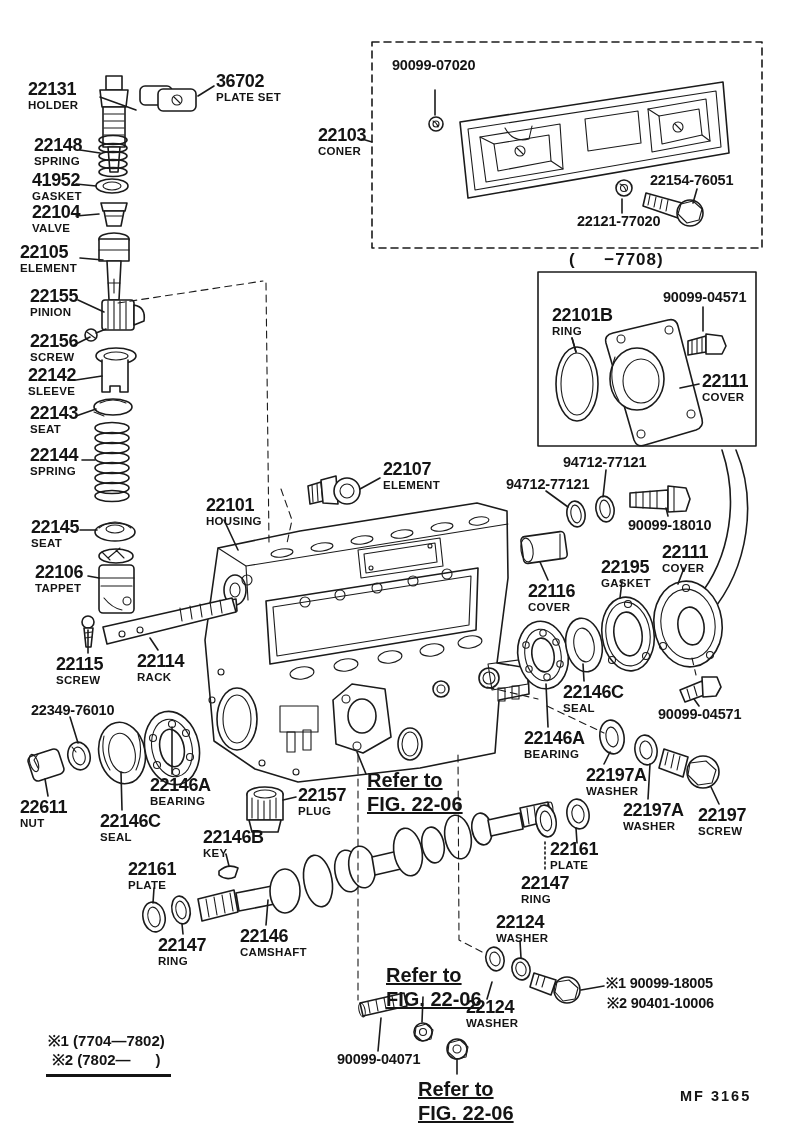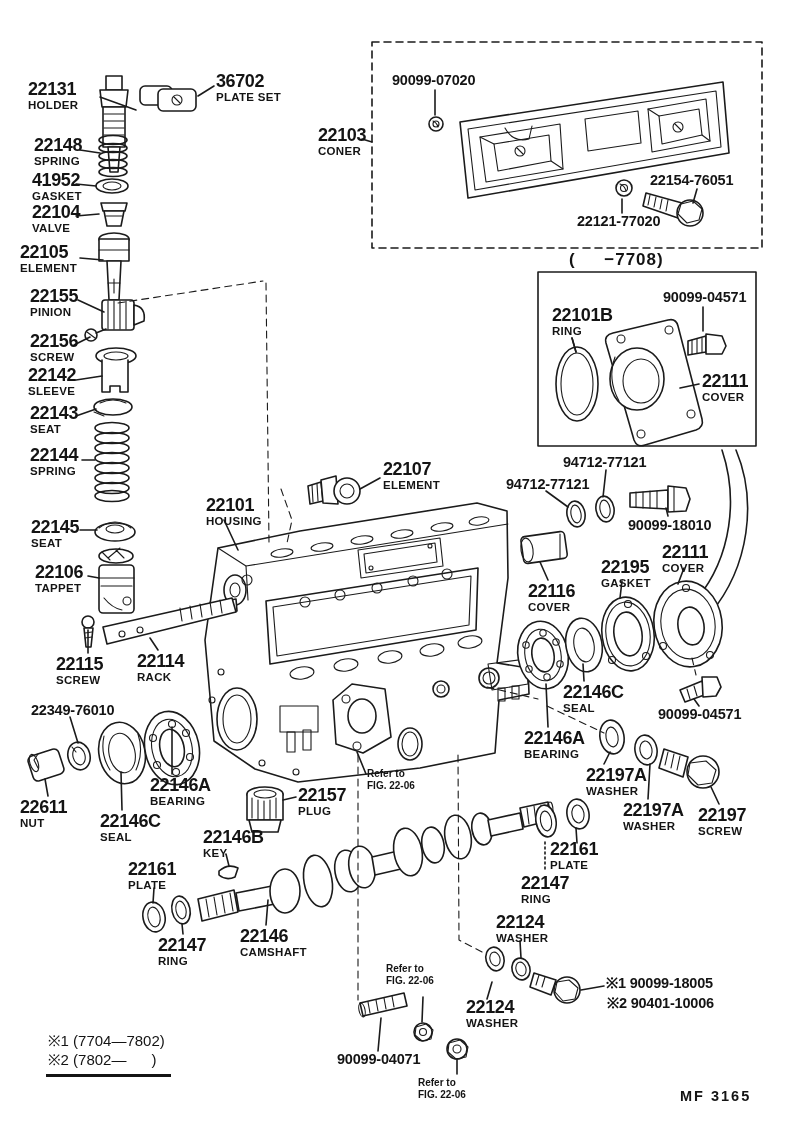--- a/index.html
+++ b/index.html
@@ -8,24 +8,24 @@
   .stage svg{position:absolute;left:0;top:0;}
   .lw{stroke:#1b1b1b;fill:none;stroke-width:1.6;stroke-linecap:round;stroke-linejoin:round;}
   .wf{fill:#ffffff;}
   .thin{stroke-width:1.1;}
   .dash{stroke-dasharray:7 5;}
   .dot{stroke-dasharray:2 3;}
   .lbl{position:absolute;line-height:1;font-weight:bold;white-space:nowrap;color:#141414;}
   .lbl .num{display:block;font-size:18px;letter-spacing:-0.4px;}
   .lbl.long .num{font-size:14.5px;letter-spacing:-0.2px;}
   .lbl .nm{display:block;font-size:11.5px;margin-top:2px;letter-spacing:0.3px;}
-  .refer{position:absolute;font-weight:bold;font-size:10px;line-height:1.2;white-space:nowrap;}
+  .refer{position:absolute;font-weight:bold;font-size:20px;line-height:1.2;white-space:nowrap;text-decoration:underline;}
   .hdr{position:absolute;font-weight:bold;font-size:17px;letter-spacing:1px;white-space:nowrap;margin-left:34px;}
-  .fnote{position:absolute;font-weight:normal;font-size:15px;line-height:1.25;
-         border-bottom:3px solid #141414;padding:0 6px 4px 2px;white-space:nowrap;}
+  .fnote{position:absolute;font-weight:bold;font-size:15px;line-height:1.25;
+         border-bottom:3px solid #141414;padding:0 6px 4px 2px;white-space:nowrap;text-align:center;}
   .mf{position:absolute;font-weight:bold;font-size:14.5px;letter-spacing:2px;white-space:nowrap;}
 </style>
 </head>
 <body>
 
 <div class="stage">
 
 <svg width="800" height="1148" viewBox="0 0 800 1148">
 
   <g>
@@ -629,21 +629,21 @@
       <span class="nm">PLATE</span>
     </div>
 <div class="lbl" style="left:158px;top:936px">
       <span class="num">22147</span>
       <span class="nm">RING</span>
     </div>
 <div class="lbl" style="left:240px;top:927px">
       <span class="num">22146</span>
       <span class="nm">CAMSHAFT</span>
     </div>
-<div class="lbl long" style="left:392px;top:73px">
+<div class="lbl long" style="left:392px;top:58px">
       <span class="num">90099-07020</span>
     </div>
 <div class="lbl" style="left:318px;top:126px">
       <span class="num">22103</span>
       <span class="nm">CONER</span>
     </div>
 <div class="lbl long" style="left:650px;top:173px">
       <span class="num">22154-76051</span>
     </div>
 <div class="lbl long" style="left:577px;top:214px">

